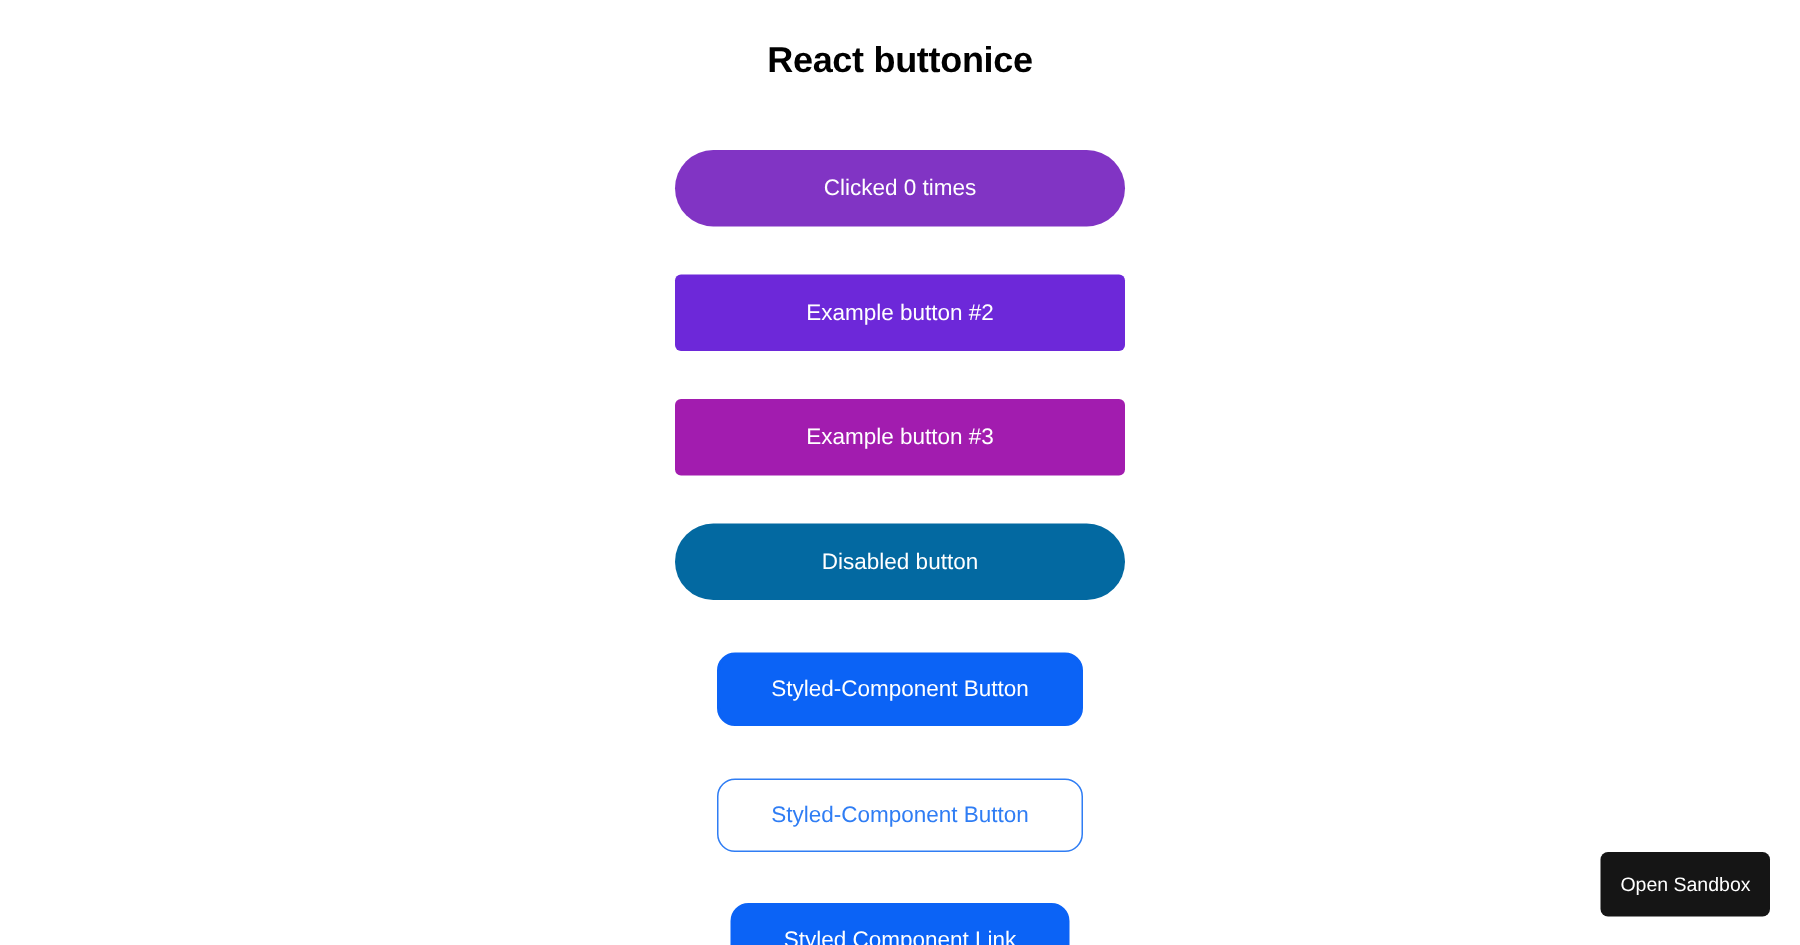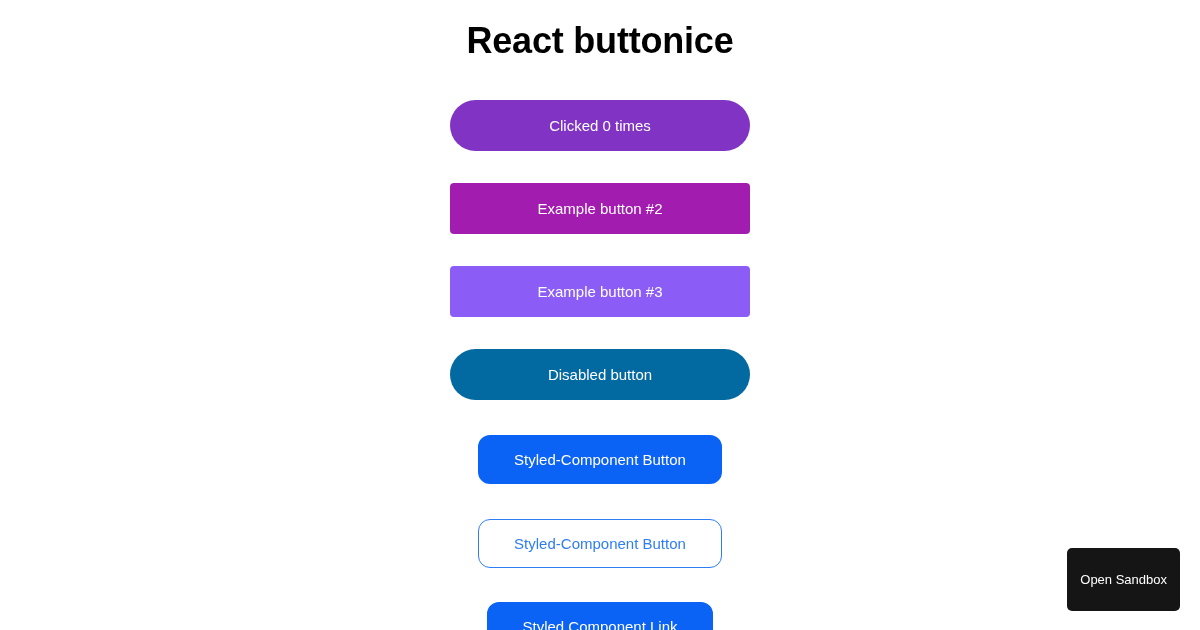--- a/index.html
+++ b/index.html
@@ -25,21 +25,21 @@
   }
 
   .page-title {
     margin: 0;
     padding: 0;
     position: absolute;
     top: 22px;
     left: 0;
     width: 1200px;
     text-align: center;
-    font-size: 36px;
+    font-size: 24px;
     line-height: 37px;
     font-weight: bold;
     color: #000000;
     letter-spacing: -0.2px;
     font-family: "Liberation Sans", sans-serif;
   }
 
   .btn-stack {
     position: absolute;
     top: 100px;
@@ -115,21 +115,21 @@
 
   .gap-35 { height: 35px; }
   .gap-34 { height: 34px; }
 
   
   .sandbox-badge {
     position: absolute;
     right: 20px;
     bottom: 19px;
     height: 31px;
-    padding: 16px 13px;
+    padding: 6px 13px;
     display: flex;
     align-items: center;
     justify-content: center;
     background: #151515;
     color: #ffffff;
     font-size: 13px;
     line-height: 15px;
     font-family: "Liberation Sans", sans-serif;
     border-radius: 5px;
     cursor: pointer;
@@ -146,27 +146,27 @@
 
   <div class="btn-stack">
 
     <div class="btn-row">
       <button class="fancy-btn pill" id="btn-0" style="background: rgb(129, 52, 196); color: rgb(255, 255, 255);">Clicked 0 times</button>
     </div>
 
     <div class="gap-32"></div>
 
     <div class="btn-row">
-      <button class="fancy-btn square" id="btn-1" style="background: #a21caf; color: rgb(255, 255, 255);">Example button #2</button>
+      <button class="fancy-btn square" id="btn-1" style="background: #6d28d9; color: rgb(255, 255, 255);">Example button #2</button>
     </div>
 
     <div class="gap-32"></div>
 
     <div class="btn-row">
-      <button class="fancy-btn square" id="btn-2" style="background: #8b5cf6; color: rgb(255, 255, 255);">Example button #3</button>
+      <button class="fancy-btn square" id="btn-2" style="background: #a21caf; color: rgb(255, 255, 255);">Example button #3</button>
     </div>
 
     <div class="gap-32"></div>
 
     <div class="btn-row">
       <button class="fancy-btn pill is-disabled" id="btn-3" style="background: #0369a1; color: rgb(255, 255, 255);">Disabled button</button>
     </div>
 
     <div class="gap-35"></div>
 

